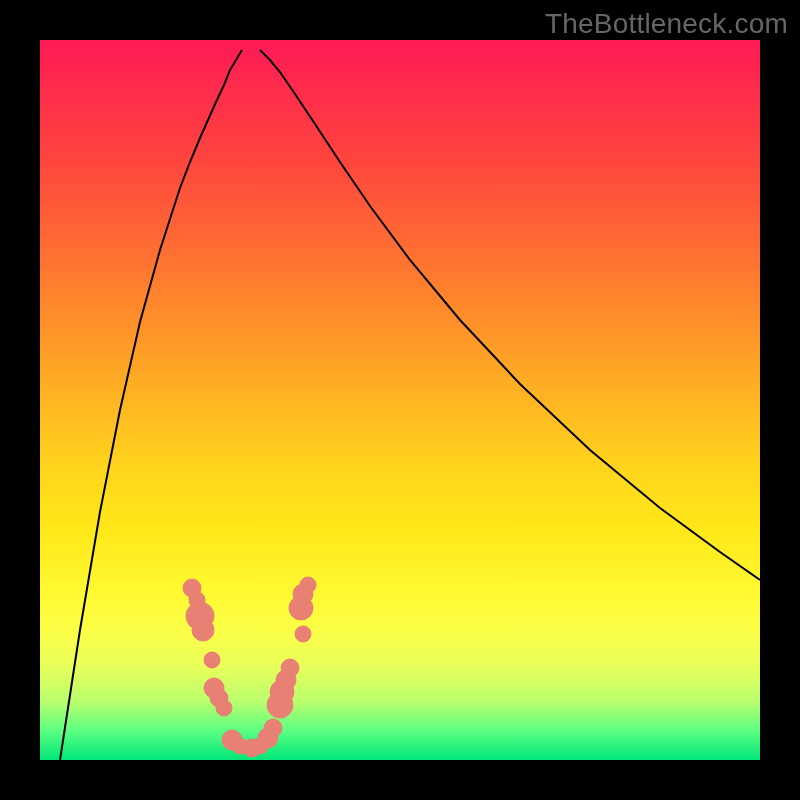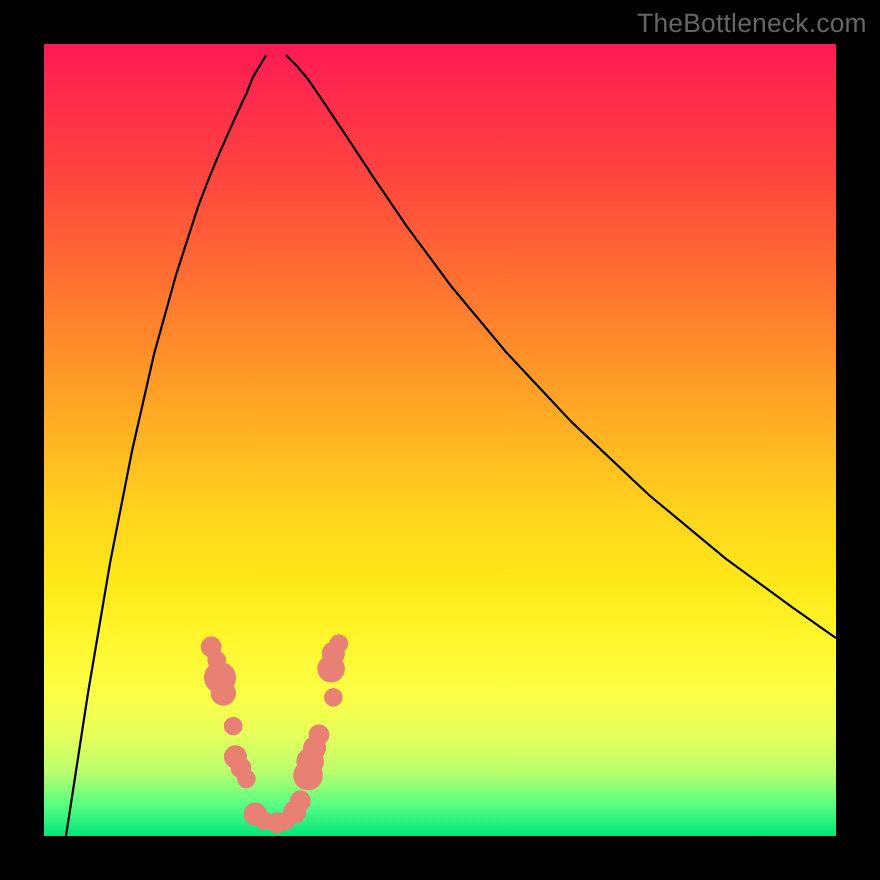--- a/index.html
+++ b/index.html
@@ -25,21 +25,21 @@
         #e8ff5a 87%,
         #b8ff6e 92%,
         #5aff82 96%,
         #00e67a 100%);
     }
     .watermark {
       position: absolute;
       top: 8px;
       right: 12px;
       color: #666;
-      font-size: 24px;
+      font-size: 28px;
       font-weight: 500;
       letter-spacing: 0.2px;
       font-family: Arial, sans-serif;
     }
     .svg-layer { position: absolute; top: 0; left: 0; width: 720px; height: 720px; }
     .curve { fill: none; stroke: #000; stroke-width: 2; }
     .marker { fill: #e88074; stroke: #e88074; }
   </style>
 </head>
 <body>

